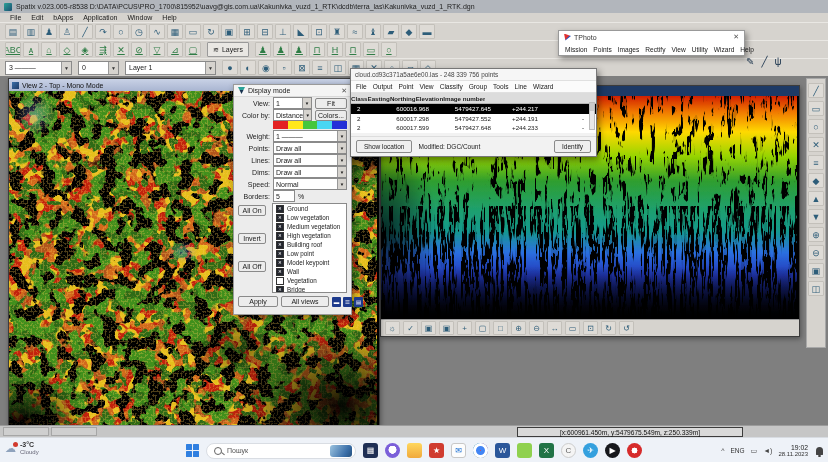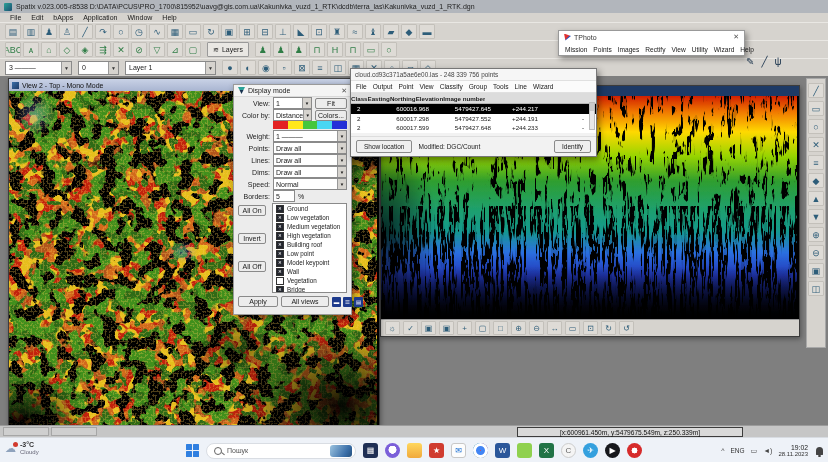--- a/index.html
+++ b/index.html
@@ -11,21 +11,21 @@
     gap:4px;padding:0 4px;box-sizing:border-box;font-size:7px;color:#222;white-space:nowrap;overflow:hidden;}
   .app-ico{width:8px;height:8px;background:linear-gradient(135deg,#2aa198,#1b4f72);border-radius:1px;flex:none;}
   #menubar{left:0;top:13px;width:828px;height:9px;background:#d6d3ce;display:flex;align-items:center;
     gap:2px;padding:0 6px;box-sizing:border-box;font-size:7px;}
   #menubar .mi{padding:0 4px;}
   .toolrow{left:0;width:828px;height:18px;background:#d6d3ce;display:flex;align-items:center;
     gap:2px;padding:0 5px;box-sizing:border-box;border-top:1px solid #e9e7e3;}
   #row1{top:22px;} #row2{top:40px;} #row3{top:58px;}
   .ti{width:14px;height:13px;display:flex;align-items:center;justify-content:center;
     font-size:9px;color:#2d5d79;background:#dedbd6;border:1px solid #c3c0ba;border-radius:1px;flex:none;overflow:hidden;}
-  #row2 .ti{color:#2f7d46;}
+  #row2 .ti{color:#2f7d46;text-decoration:underline;}
   .layers-btn{height:13px;display:flex;align-items:center;gap:3px;border:1px solid #9a9a9a;
     background:#e9e7e3;padding:0 5px;font-size:7px;border-radius:1px;margin:0 4px;}
   .combo{height:12px;background:#fff;border:1px solid #8a8a8a;font-size:7px;display:flex;
     align-items:center;padding:0 0 0 3px;margin-right:4px;white-space:nowrap;}
   .combo .dd{margin-left:auto;width:9px;height:100%;background:#d6d3ce;border-left:1px solid #999;
     display:flex;align-items:center;justify-content:center;font-size:5px;color:#333;}
   .c1{width:62px;} .c2{width:36px;} .c3{width:86px;}
   
   .vwin{border:1px solid #3c3c3c;background:#000;box-shadow:1px 2px 5px rgba(0,0,0,.35);}
   #left-view{left:8px;top:78px;width:370px;height:347px;}

